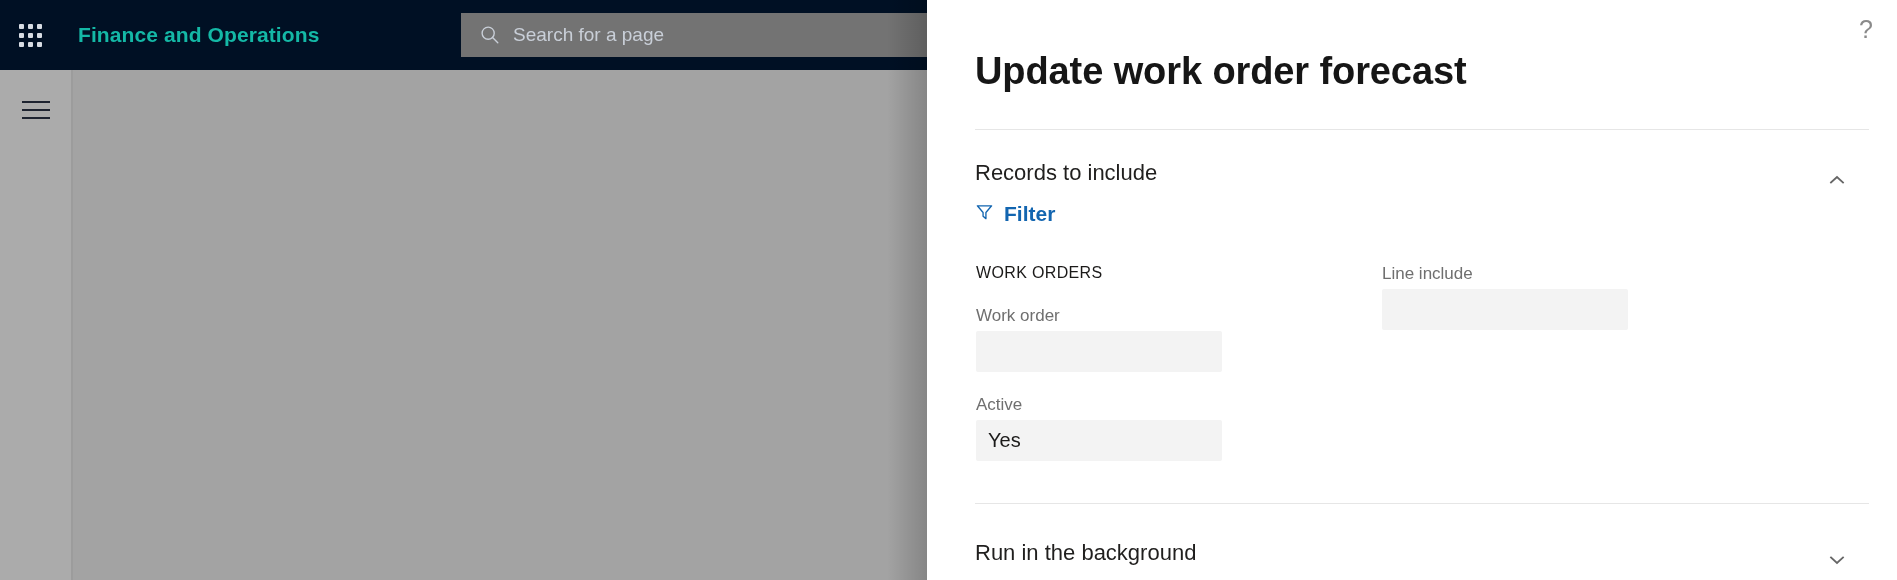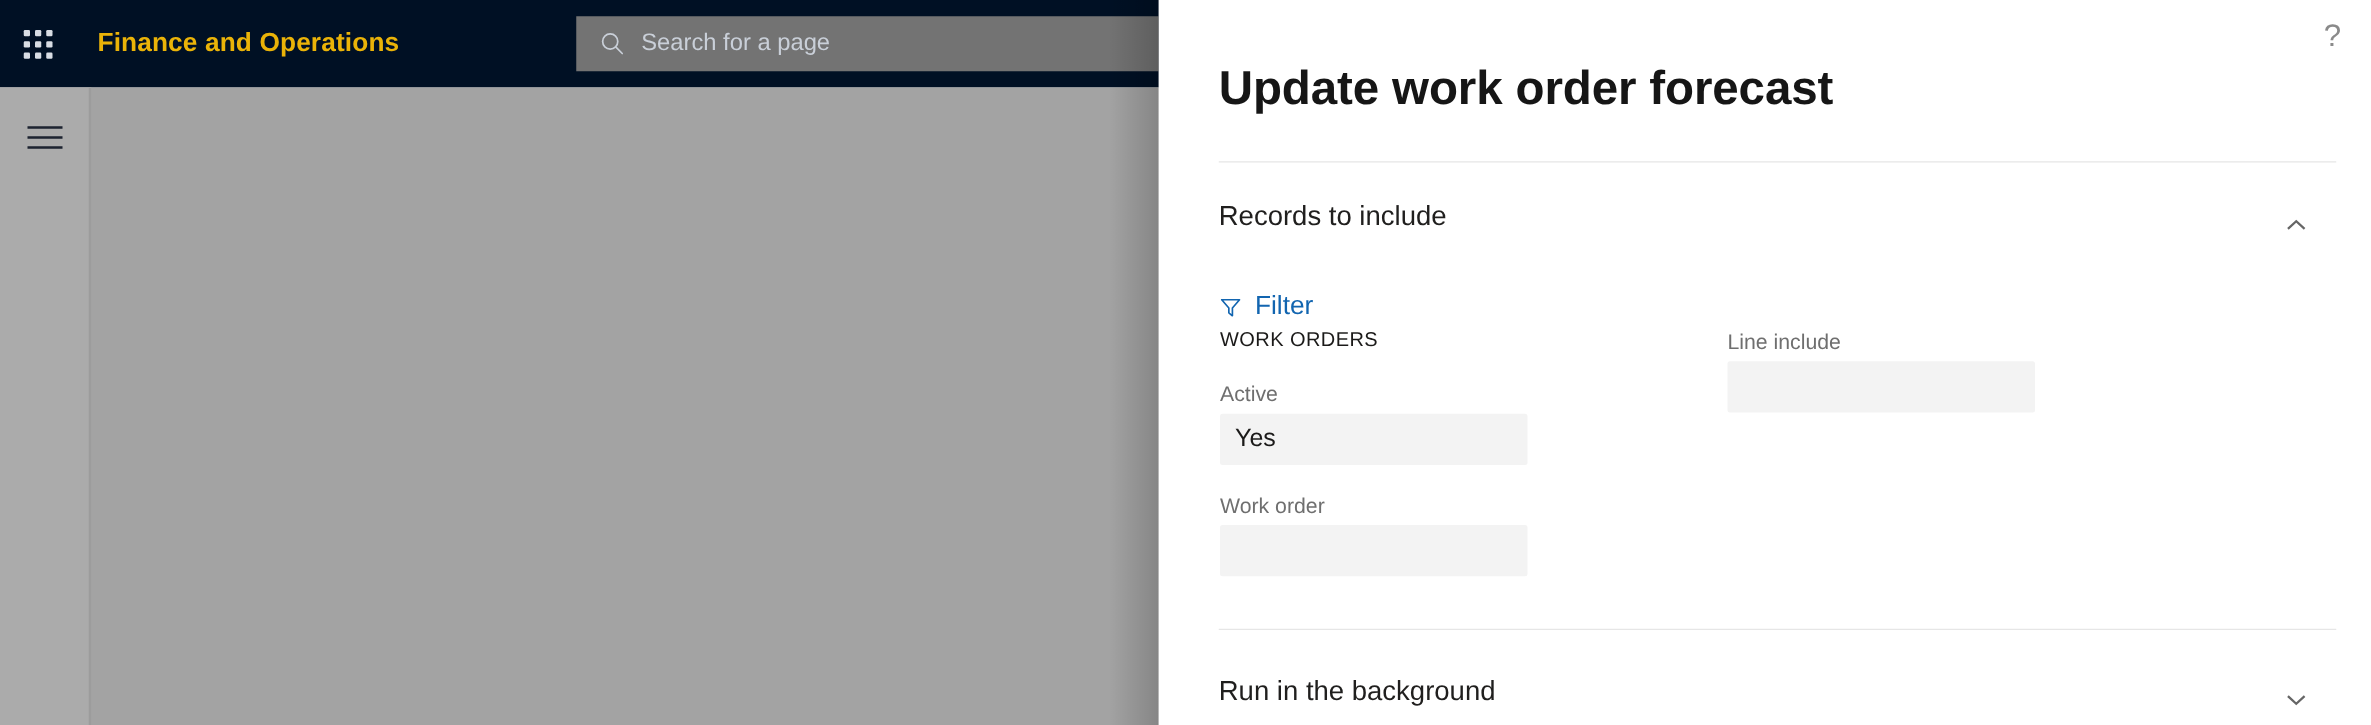--- a/index.html
+++ b/index.html
@@ -47,21 +47,21 @@
     gap: 4px;
   }
   .waffle-grid i {
     display: block;
     width: 5px;
     height: 5px;
     background: #d8dde4;
     border-radius: 1px;
   }
   .app-title {
-    color: #eab308;
+    color: #14b8a6;
     font-size: 21px;
     font-weight: 600;
     letter-spacing: .1px;
     margin-left: 18px;
     white-space: nowrap;
   }
   .searchbox {
     position: absolute;
     left: 461px;
     top: 13px;
@@ -203,26 +203,26 @@
   .chev {
     width: 20px;
     height: 12px;
     margin-right: 22px;
     display: block;
   }
 
   
   .filter-link {
     position: absolute;
-    top: 232px;
+    top: 202px;
     left: 48px;
     display: flex;
-    align-items: center;
     cursor: pointer;
     height: 26px;
+    font-weight: bold;
   }
   .funnel-icon {
     width: 19px;
     height: 19px;
     display: block;
     margin-right: 10px;
   }
   .filter-label {
     color: #1265b0;
     font-size: 21px;
@@ -329,27 +329,27 @@
       <svg class="funnel-icon" viewBox="0 0 20 20">
         <polygon points="2.5,4 17.5,4 11.5,11 11.5,17.5 8.5,15 8.5,11" fill="none" stroke="#1265b0" stroke-width="1.4" stroke-linejoin="round"></polygon>
       </svg>
       <span class="filter-label">Filter</span>
     </div>
 
     <div class="col c1">
       <div class="col-head">WORK ORDERS</div>
 
       <div class="field">
+        <div class="field-label">Work order</div>
+        <input class="field-input" type="text" value="" style="">
+      </div>
+
+      <div class="field">
         <div class="field-label">Active</div>
         <input class="field-input" type="text" value="Yes" style="">
-      </div>
-
-      <div class="field">
-        <div class="field-label">Work order</div>
-        <input class="field-input" type="text" value="" style="">
       </div>
     </div>
 
     <div class="col c2">
 
       <div class="field">
         <div class="field-label">Line include</div>
         <input class="field-input" type="text" value="" style="">
       </div>
     </div>

